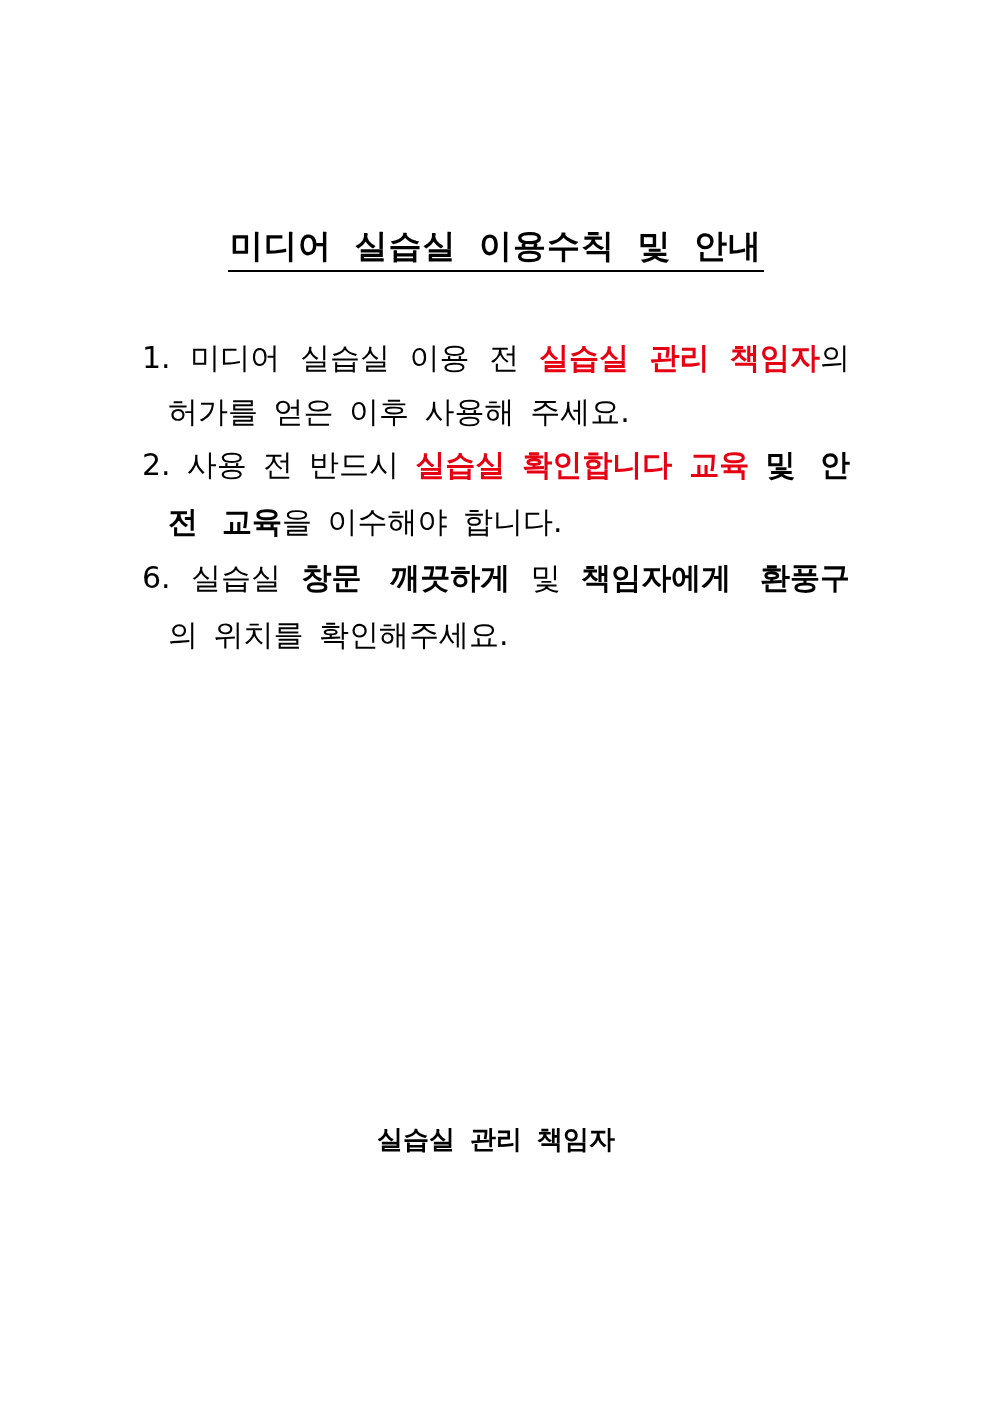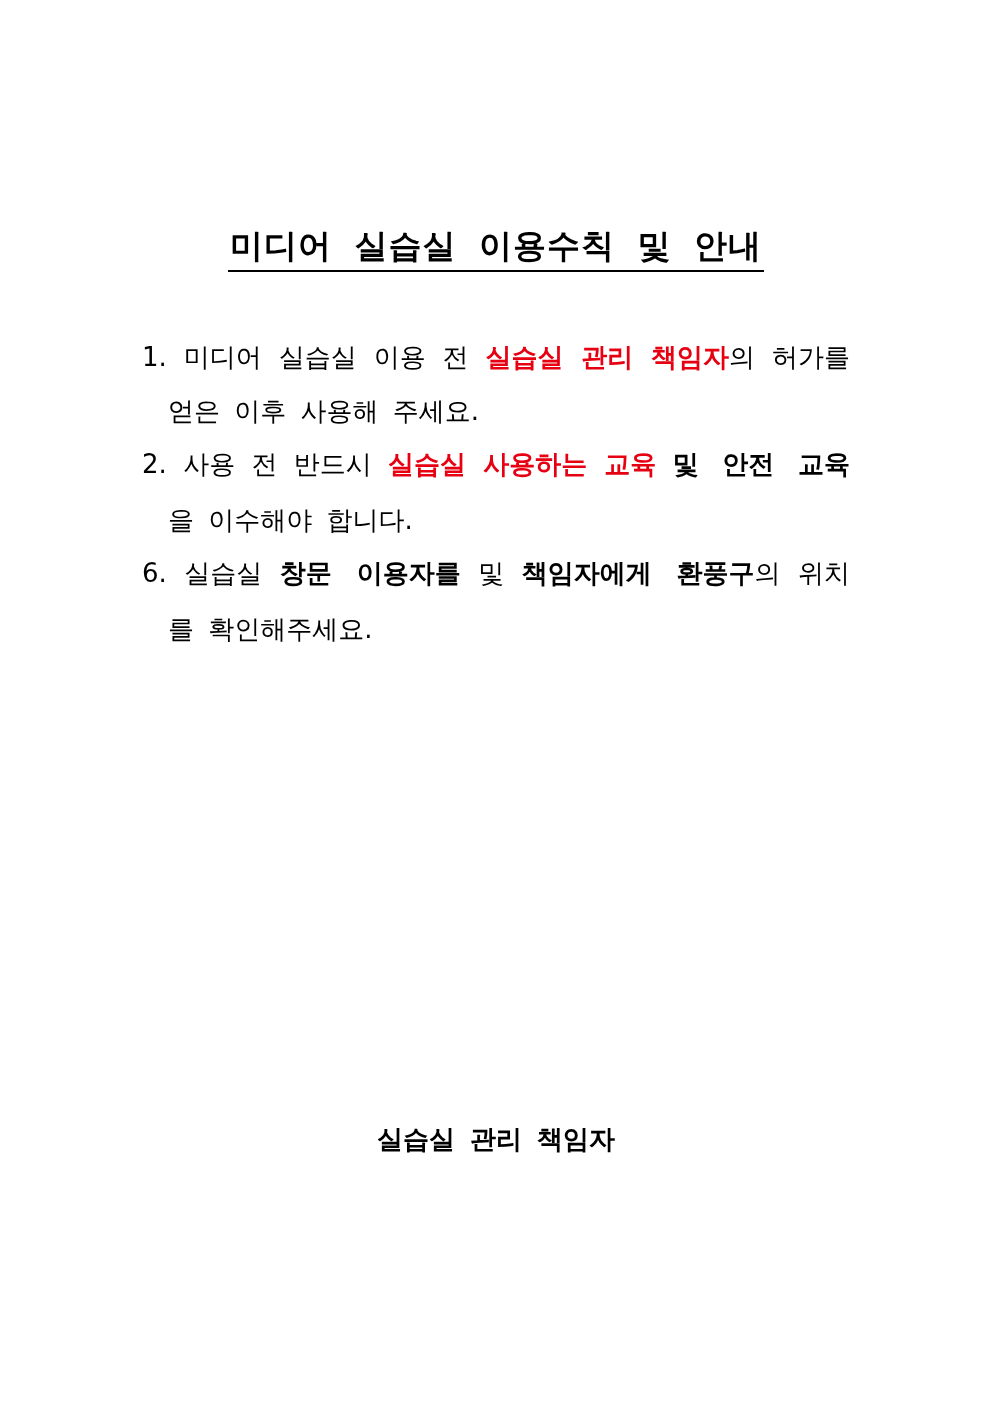--- a/index.html
+++ b/index.html
@@ -41,21 +41,21 @@
     .rules {
       position: absolute;
       left: 142px;
       top: 331px;
       width: 708px;
       margin: 0;
       padding: 0;
       list-style: none;
     }
     .rule {
-      font-size: 26px;
+      font-size: 30px;
       line-height: 53.5px;
       text-align: justify;
       text-align-last: left;
       padding-left: 26px;
       text-indent: -26px;
       word-spacing: 6px;
     }
     .rule .num {
       display: inline-block;
       text-indent: 0;
@@ -79,21 +79,21 @@
 <div class="page">
   <div class="title">
     <span>미디어 실습실 이용수칙 및 안내</span>
   </div>
 
   <ol class="rules">
     <li class="rule">
       <span class="num">1.</span><span class="seg"> 미디어 실습실 이용 전 </span><span class="seg red">실습실 관리 책임자</span><span class="seg">의 허가를 얻은 이후 사용해 주세요.</span>
     </li>
     <li class="rule">
-      <span class="num">2.</span><span class="seg"> 사용 전 반드시 </span><span class="seg red">실습실 사용하는 교육</span><span class="seg"> </span><span class="seg bold">및 안전 교육</span><span class="seg">을 이수해야 합니다.</span>
+      <span class="num">2.</span><span class="seg"> 사용 전 반드시 </span><span class="seg red">실습실 확인합니다 교육</span><span class="seg"> </span><span class="seg bold">및 안전 교육</span><span class="seg">을 이수해야 합니다.</span>
     </li>
     <li class="rule">
-      <span class="num">6.</span><span class="seg"> 실습실 </span><span class="seg bold">창문 이용자를</span><span class="seg"> 및 </span><span class="seg bold">책임자에게 환풍구</span><span class="seg">의 위치를 확인해주세요.</span>
+      <span class="num">6.</span><span class="seg"> 실습실 </span><span class="seg bold">창문 깨끗하게</span><span class="seg"> 및 </span><span class="seg bold">책임자에게 환풍구</span><span class="seg">의 위치를 확인해주세요.</span>
     </li>
   </ol>
 
   <div class="signature">실습실 관리 책임자</div>
 </div>
 
 </body></html>

